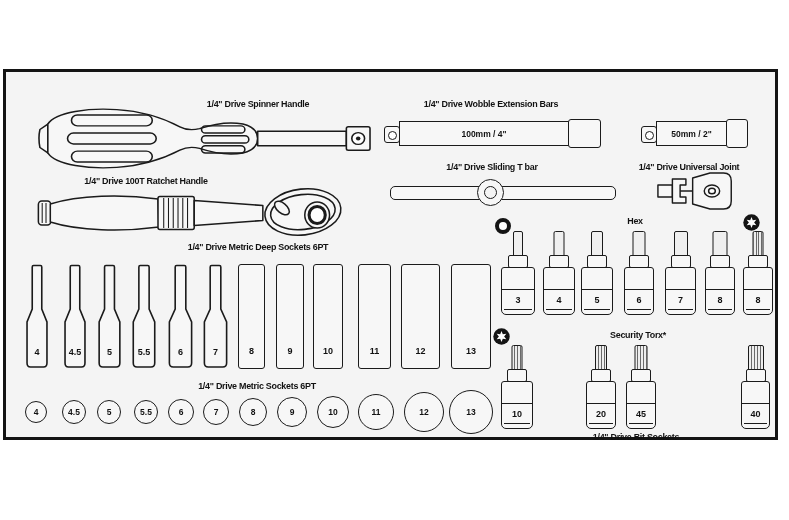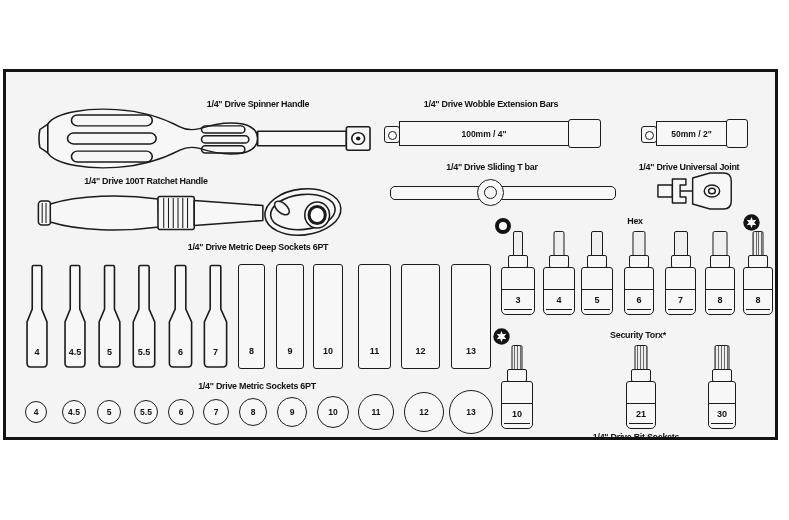--- a/index.html
+++ b/index.html
@@ -326,29 +326,36 @@
         </div>
       </div>
 
     <div class="bi bi-tx tx1">
         <div class="tip torx"></div>
         <div class="collar"></div>
         <div class="bod">
           <div class="num">10</div>
         </div>
       </div>
+    <div class="bi bi-tx tx3">
+        <div class="tip torx"></div>
+        <div class="collar"></div>
+        <div class="bod">
+          <div class="num">20</div>
+        </div>
+      </div>
     <div class="bi bi-tx tx4">
         <div class="tip torx"></div>
         <div class="collar"></div>
         <div class="bod">
-          <div class="num">21</div>
-        </div>
-      </div>
-    <div class="bi bi-tx tx6">
-        <div class="tip torx"></div>
-        <div class="collar"></div>
-        <div class="bod">
-          <div class="num">30</div>
+          <div class="num">45</div>
+        </div>
+      </div>
+    <div class="bi bi-tx tx7">
+        <div class="tip torx"></div>
+        <div class="collar"></div>
+        <div class="bod">
+          <div class="num">40</div>
         </div>
       </div>
 
   </div>
 </div>
 
 </body></html>

